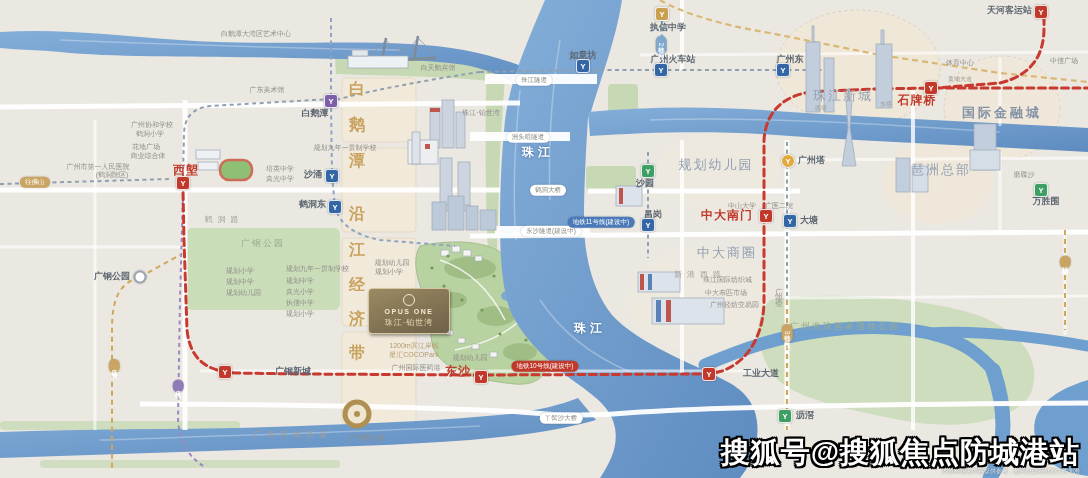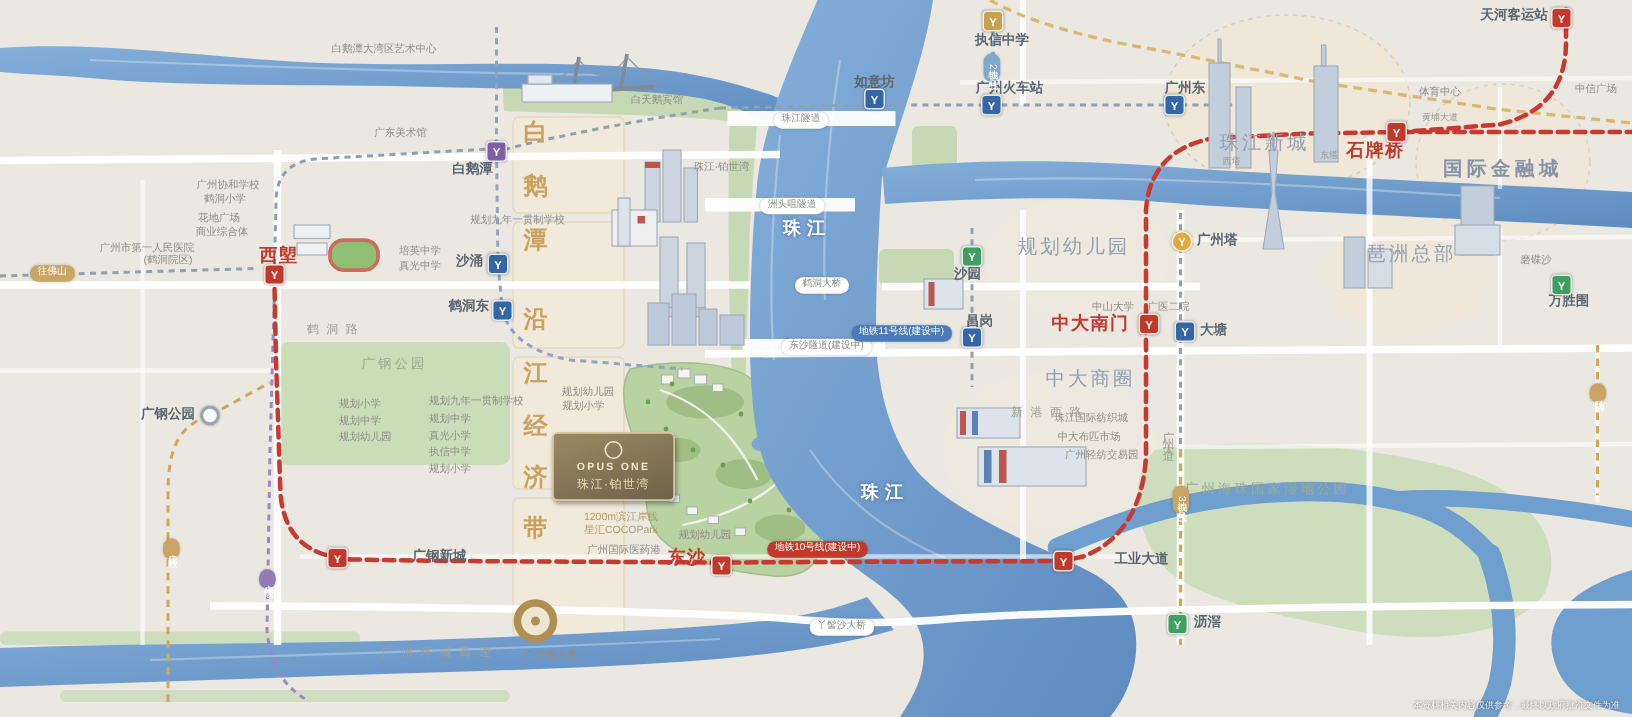--- a/index.html
+++ b/index.html
@@ -253,20 +253,21 @@
       <circle cx="357" cy="414" r="3" fill="#b08f52" stroke="none"></circle>
     </g>
   </svg>
 
   <div id="logo">
     <div class="crest"></div>
     <div class="latin">OPUS ONE</div>
     <div class="cn">珠江·铂世湾</div>
   </div>
 
+  <div id="wm">搜狐号@搜狐焦点防城港站</div>
 
   <div id="labels-layer">
       <div class="lbl sta-red" style="left: 186px; top: 170px;">西塱</div>
       <div class="lbl sta al" style="left: 234px; top: 371px; padding-left: 41px;">广钢新城</div>
       <div class="lbl sta-red ar" style="left: 471px; top: 371px;">东沙</div>
       <div class="lbl sta al" style="left: 719px; top: 373px; margin-left: 24px;">工业大道</div>
       <div class="lbl sta-red ar" style="left: 753px; top: 215px;">中大南门</div>
       <div class="lbl sta-red" style="left: 917px; top: 100px;">石牌桥</div>
       <div class="lbl sta ar" style="left: 1032px; top: 10px;">天河客运站</div>
       <div class="lbl sta" style="left: 315px; top: 113px;">白鹅潭</div>

